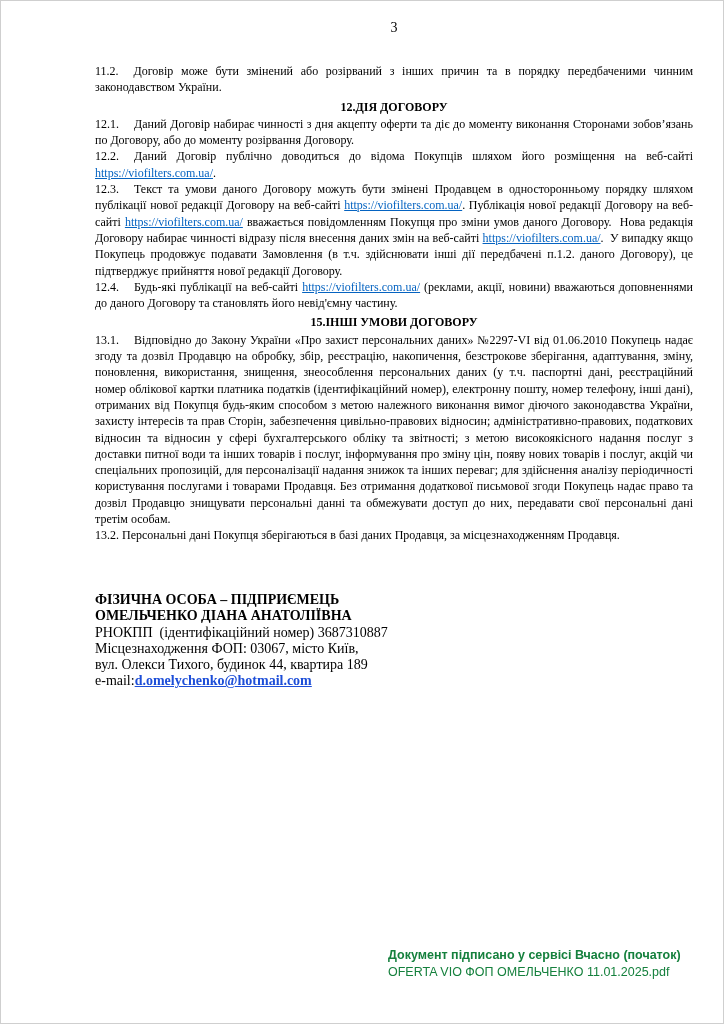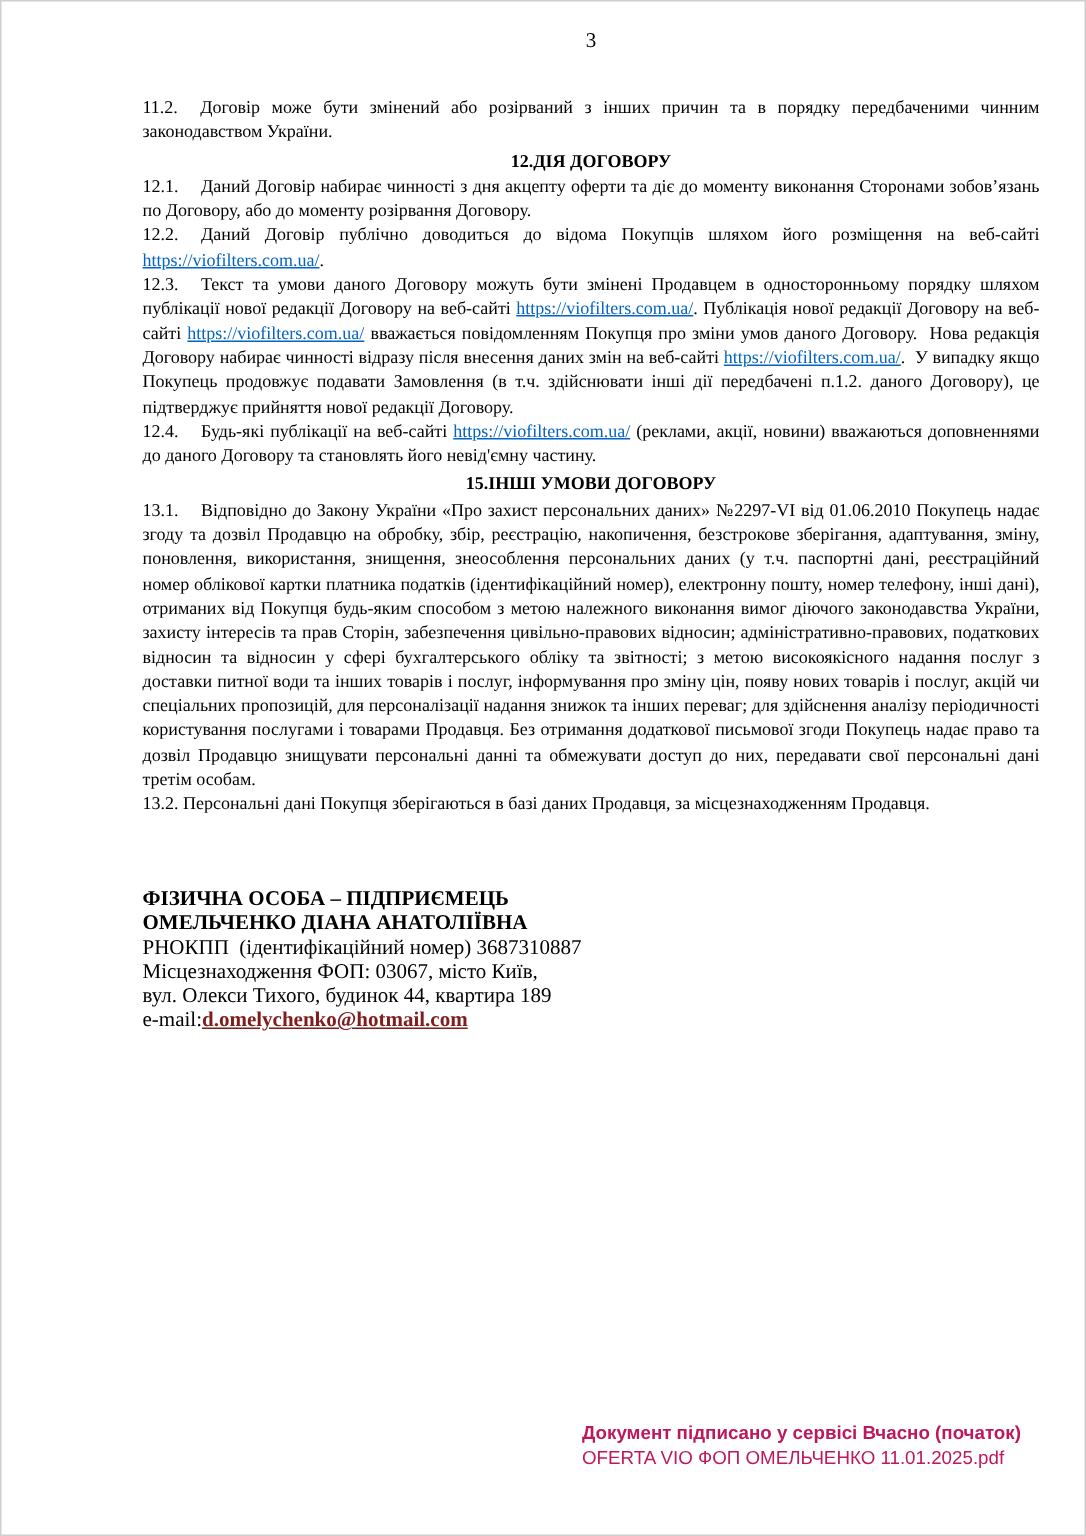--- a/index.html
+++ b/index.html
@@ -52,21 +52,21 @@
     line-height: 16.3px;
   }
   .seller-line { margin: 0; }
   .footer {
     position: absolute;
     top: 946px;
     left: 387px;
     font-family: "Liberation Sans", "DejaVu Sans", sans-serif;
     font-size: 12.5px;
     line-height: 17px;
-    color: #be185d;
+    color: #15803d;
   }
   .footer-line1 { font-weight: bold; }
 </style>
 </head>
 <body>
 
 <div class="page">
   <div class="page-number">3</div>
   <div class="doc-body" id="doc-body">
       <p class="para"><span>11.2.</span><span class="tab"></span><span>Договір може бути змінений або розірваний з інших причин та в порядку передбаченими чинним законодавством України.</span></p>
@@ -78,19 +78,19 @@
       <div class="heading">15.ІНШІ УМОВИ ДОГОВОРУ</div>
       <p class="para"><span>13.1.</span><span class="tab"></span><span>Відповідно до Закону України «Про захист персональних даних» №2297-VI від 01.06.2010 Покупець надає згоду та дозвіл Продавцю на обробку, збір, реєстрацію, накопичення, безстрокове зберігання, адаптування, зміну, поновлення, використання, знищення, знеособлення персональних даних (у т.ч. паспортні дані, реєстраційний номер облікової картки платника податків (ідентифікаційний номер), електронну пошту, номер телефону, інші дані), отриманих від Покупця будь-яким способом з метою належного виконання вимог діючого законодавства України, захисту інтересів та прав Сторін, забезпечення цивільно-правових відносин; адміністративно-правових, податкових відносин та відносин у сфері бухгалтерського обліку та звітності; з метою високоякісного надання послуг з доставки питної води та інших товарів і послуг, інформування про зміну цін, появу нових товарів і послуг, акцій чи спеціальних пропозицій, для персоналізації надання знижок та інших переваг; для здійснення аналізу періодичності користування послугами і товарами Продавця. Без отримання додаткової письмової згоди Покупець надає право та дозвіл Продавцю знищувати персональні данні та обмежувати доступ до них, передавати свої персональні дані третім особам.</span></p>
       <p class="para"><span>13.2. Персональні дані Покупця зберігаються в базі даних Продавця, за місцезнаходженням Продавця.</span></p>
     </div>
   <div class="seller-block" id="seller-block">
       <p class="seller-line"><span class="bold">ФІЗИЧНА ОСОБА – ПІДПРИЄМЕЦЬ</span></p>
       <p class="seller-line"><span class="bold">ОМЕЛЬЧЕНКО ДІАНА АНАТОЛІЇВНА</span></p>
       <p class="seller-line"><span>РНОКПП&nbsp; (ідентифікаційний номер) 3687310887</span></p>
       <p class="seller-line"><span>Місцезнаходження ФОП: 03067, місто Київ,</span></p>
       <p class="seller-line"><span>вул. Олекси Тихого, будинок 44, квартира 189</span></p>
-      <p class="seller-line"><span>e-mail:</span><a class="link bold" href="#" style="color: #7f1d1d;">d.omelychenko@hotmail.com</a></p>
+      <p class="seller-line"><span>e-mail:</span><a class="link bold" href="#" style="color: #1d4ed8;">d.omelychenko@hotmail.com</a></p>
     </div>
   <div class="footer">
     <div class="footer-line1">Документ підписано у сервісі Вчасно (початок)</div>
     <div class="footer-line2">OFERTA VIO ФОП ОМЕЛЬЧЕНКО 11.01.2025.pdf</div>
   </div>
 </div>
 
 </body></html>

